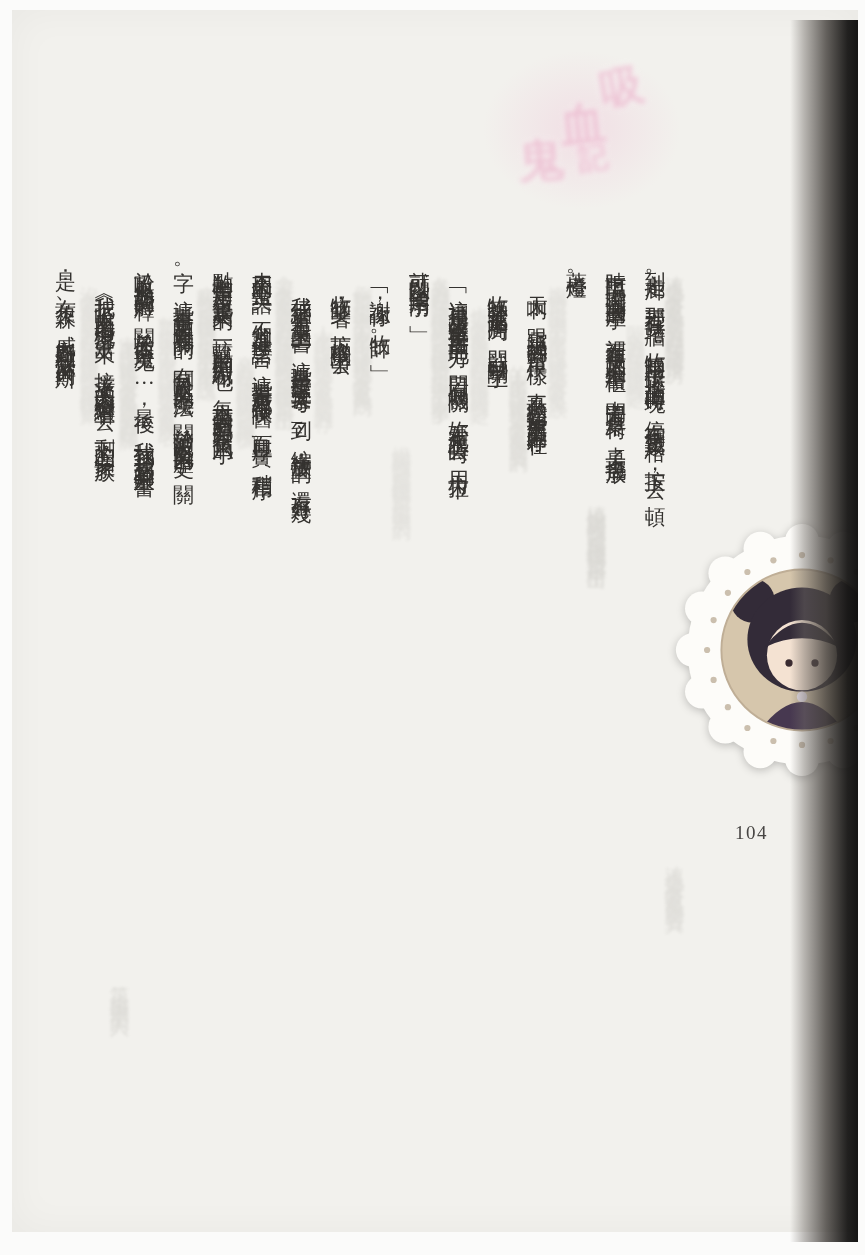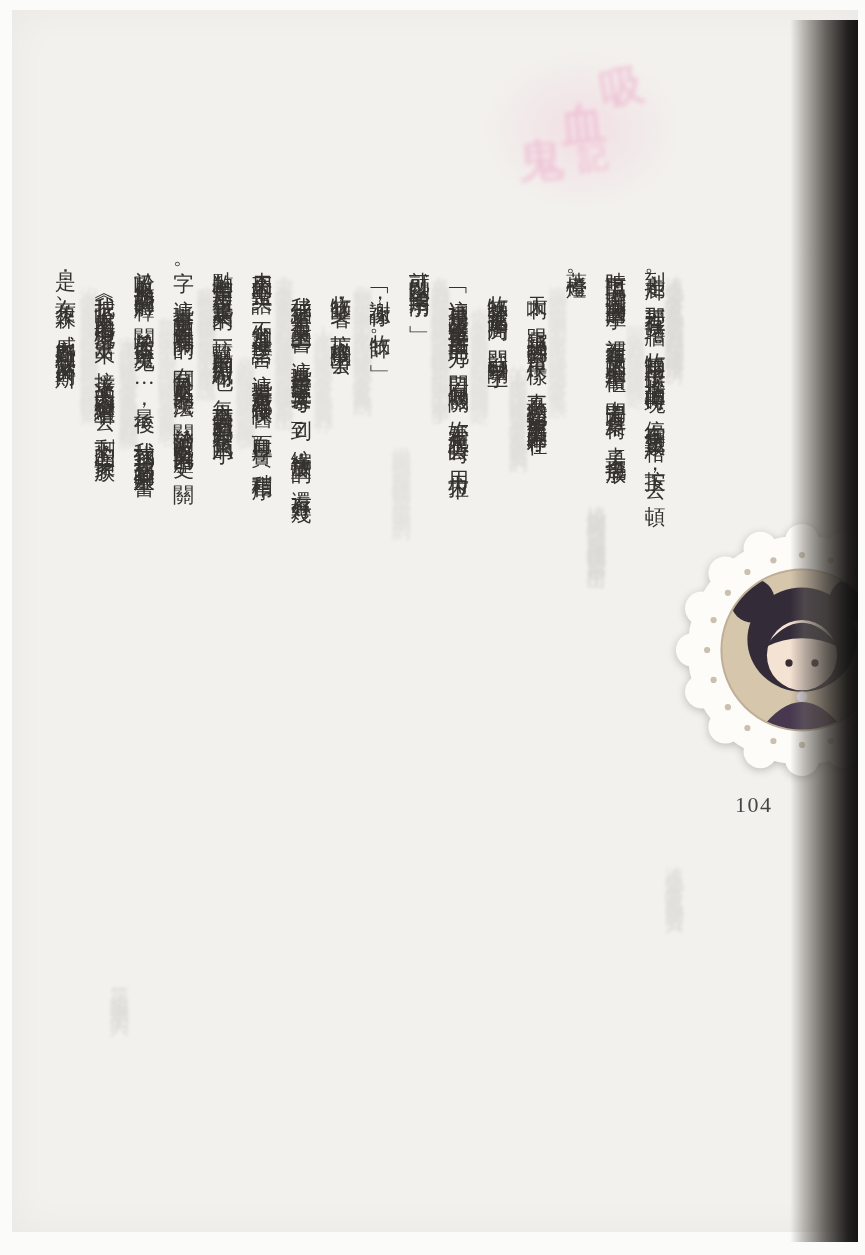--- a/index.html
+++ b/index.html
@@ -31,21 +31,21 @@
     text-shadow:0 0 6px #ffffff,0 0 2px #ffd7e8;
     filter:blur(2.6px);opacity:.55;pointer-events:none;
   }
   .wm-glow{
     position:absolute;left:470px;top:40px;width:200px;height:160px;
     background:radial-gradient(ellipse at center,rgba(238,180,208,.30),rgba(238,180,208,0) 70%);
     pointer-events:none;
   }
   
   .page-number{
-    position:absolute;left:723px;top:782px;font-size:22px;color:#474543;
+    position:absolute;left:723px;top:812px;font-size:19px;color:#474543;
     letter-spacing:1.5px;
   }
   
   .doily{position:absolute;left:660px;top:510px;width:260px;height:260px;
     filter:drop-shadow(0 2px 4px rgba(0,0,0,.22));}
   
   .spine{
     position:absolute;left:778px;top:10px;width:80px;height:1222px;
     background:linear-gradient(90deg,
       rgba(140,135,130,0) 0%,

